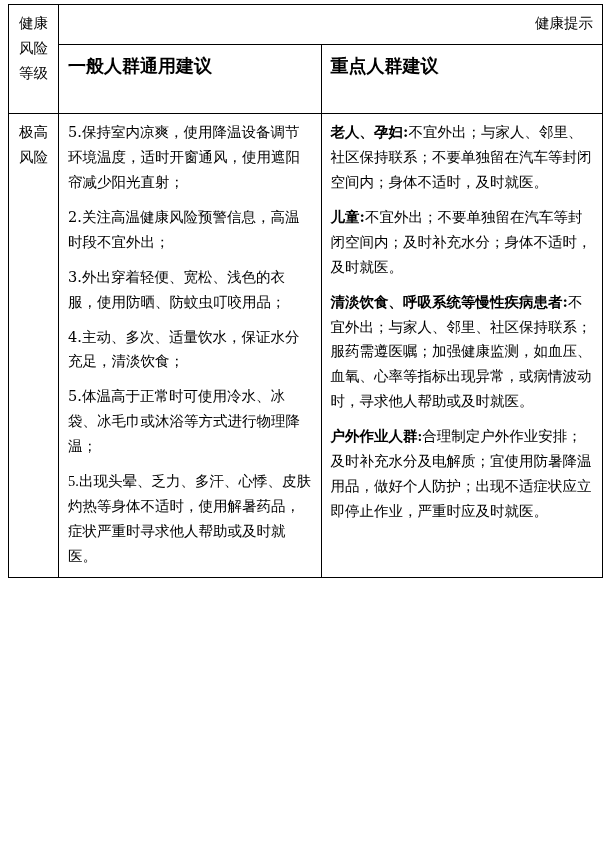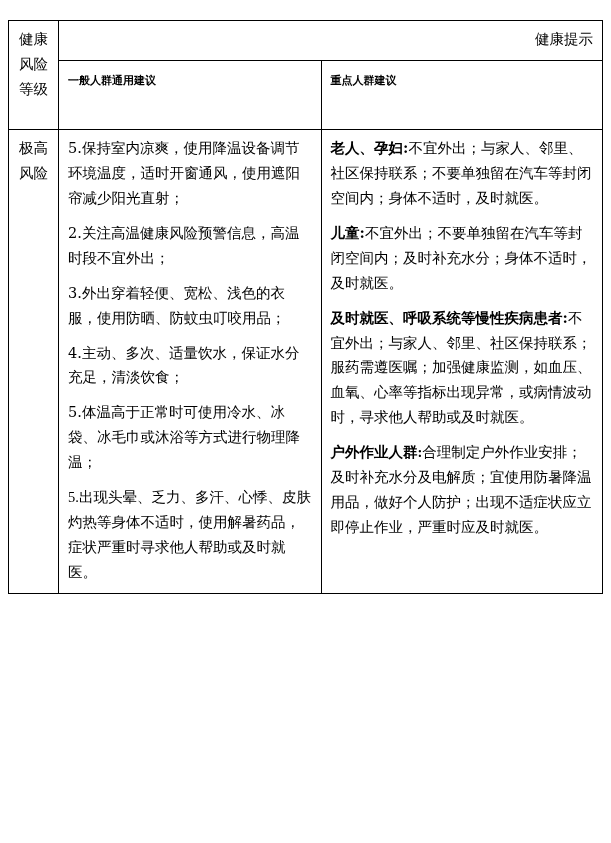--- a/index.html
+++ b/index.html
@@ -12,21 +12,21 @@
     height: 843px;
     font-family: "DejaVu Serif", "Liberation Serif", serif;
     color: #000000;
     overflow: hidden;
   }
   .page {
     position: relative;
     width: 611px;
     height: 843px;
     box-sizing: border-box;
-    padding: 20px 8px 0 8px;
+    padding: 4px 8px 0 8px;
   }
   table.health-table {
     border-collapse: collapse;
     width: 595px;
     table-layout: fixed;
   }
   table.health-table td {
     border: 1px solid #000000;
     vertical-align: top;
     padding: 6px 9px 8px 9px;
@@ -48,21 +48,21 @@
     vertical-align: top;
     padding-top: 7px;
   }
   td.tips-head {
     vertical-align: top;
     padding-top: 7px;
     text-align: right;
   }
   .sub-head {
     font-weight: bold;
-    font-size: 11px;
+    font-size: 18px;
   }
   td.sub-general, td.sub-key {
     vertical-align: middle;
     height: 54px;
   }
   .item {
     margin: 0 0 10px 0;
     text-indent: 0;
   }
   .item:last-child { margin-bottom: 0; font-family: Liberation Serif, serif; }
@@ -106,19 +106,19 @@
           <p class="item">5.保持室内凉爽，使用降温设备调节环境温度，适时开窗通风，使用遮阳帘减少阳光直射；</p>
           <p class="item">2.关注高温健康风险预警信息，高温时段不宜外出；</p>
           <p class="item">3.外出穿着轻便、宽松、浅色的衣服，使用防晒、防蚊虫叮咬用品；</p>
           <p class="item">4.主动、多次、适量饮水，保证水分充足，清淡饮食；</p>
           <p class="item">5.体温高于正常时可使用冷水、冰袋、冰毛巾或沐浴等方式进行物理降温；</p>
           <p class="item">5.出现头晕、乏力、多汗、心悸、皮肤灼热等身体不适时，使用解暑药品，症状严重时寻求他人帮助或及时就医。</p>
         </td>
         <td>
           <p class="item"><b>老人、孕妇:</b><span>不宜外出；与家人、邻里、社区保持联系；不要单独留在汽车等封闭空间内；身体不适时，及时就医。</span></p>
           <p class="item"><b>儿童:</b><span>不宜外出；不要单独留在汽车等封闭空间内；及时补充水分；身体不适时，及时就医。</span></p>
-          <p class="item"><b>及时就医、呼吸系统等慢性疾病患者:</b><span>不宜外出；与家人、邻里、社区保持联系；服药需遵医嘱；加强健康监测，如血压、血氧、心率等指标出现异常，或病情波动时，寻求他人帮助或及时就医。</span></p>
+          <p class="item"><b>清淡饮食、呼吸系统等慢性疾病患者:</b><span>不宜外出；与家人、邻里、社区保持联系；服药需遵医嘱；加强健康监测，如血压、血氧、心率等指标出现异常，或病情波动时，寻求他人帮助或及时就医。</span></p>
           <p class="item"><b>户外作业人群:</b><span>合理制定户外作业安排；及时补充水分及电解质；宜使用防暑降温用品，做好个人防护；出现不适症状应立即停止作业，严重时应及时就医。</span></p>
         </td>
       </tr>
     </tbody>
   </table>
 </div>
 
 </body></html>

